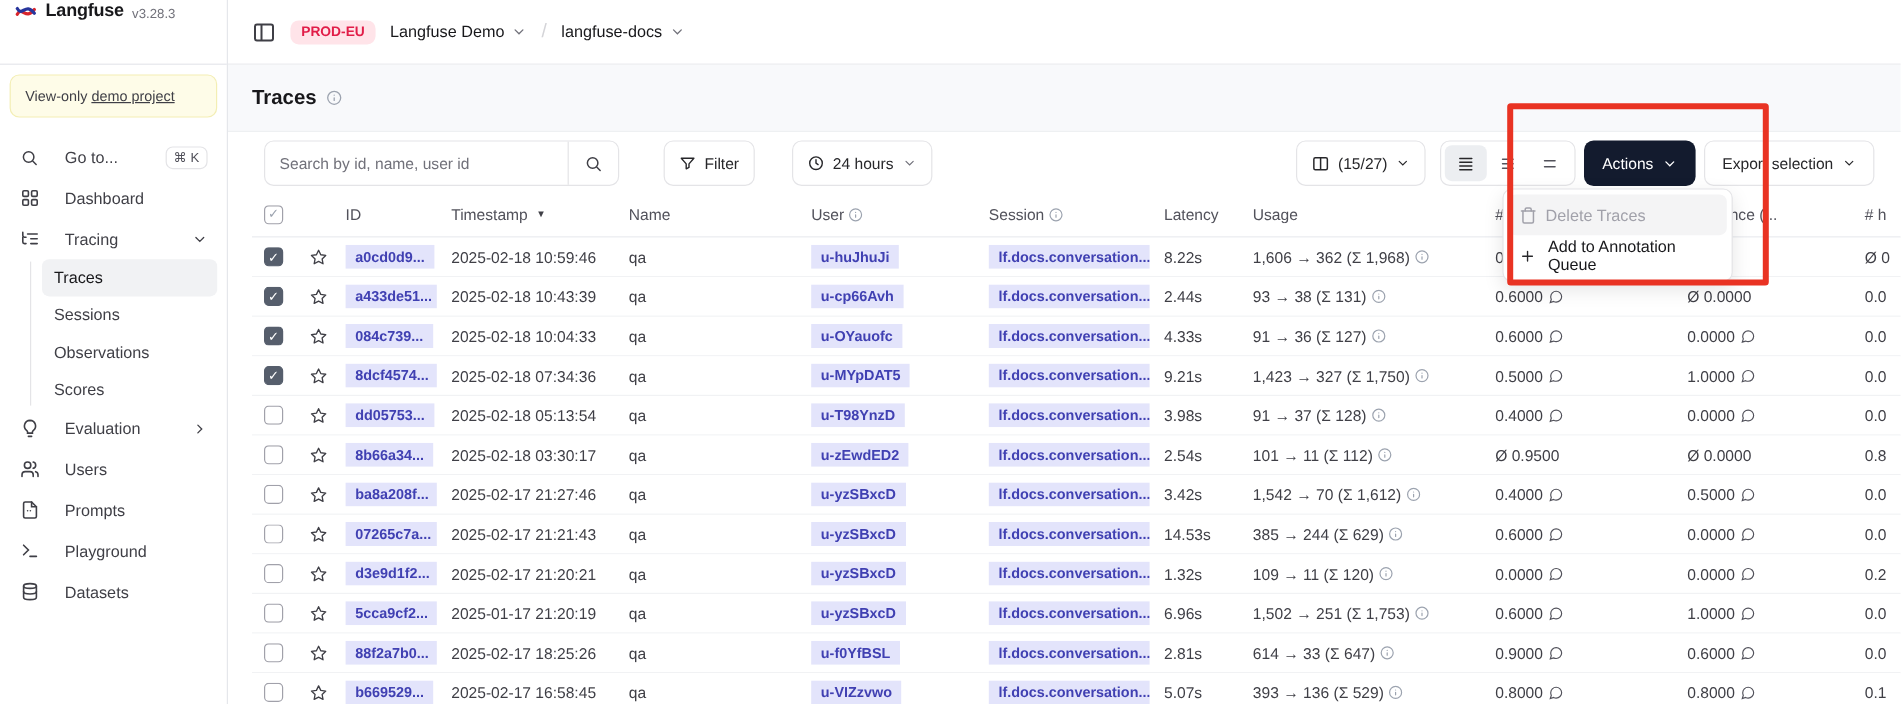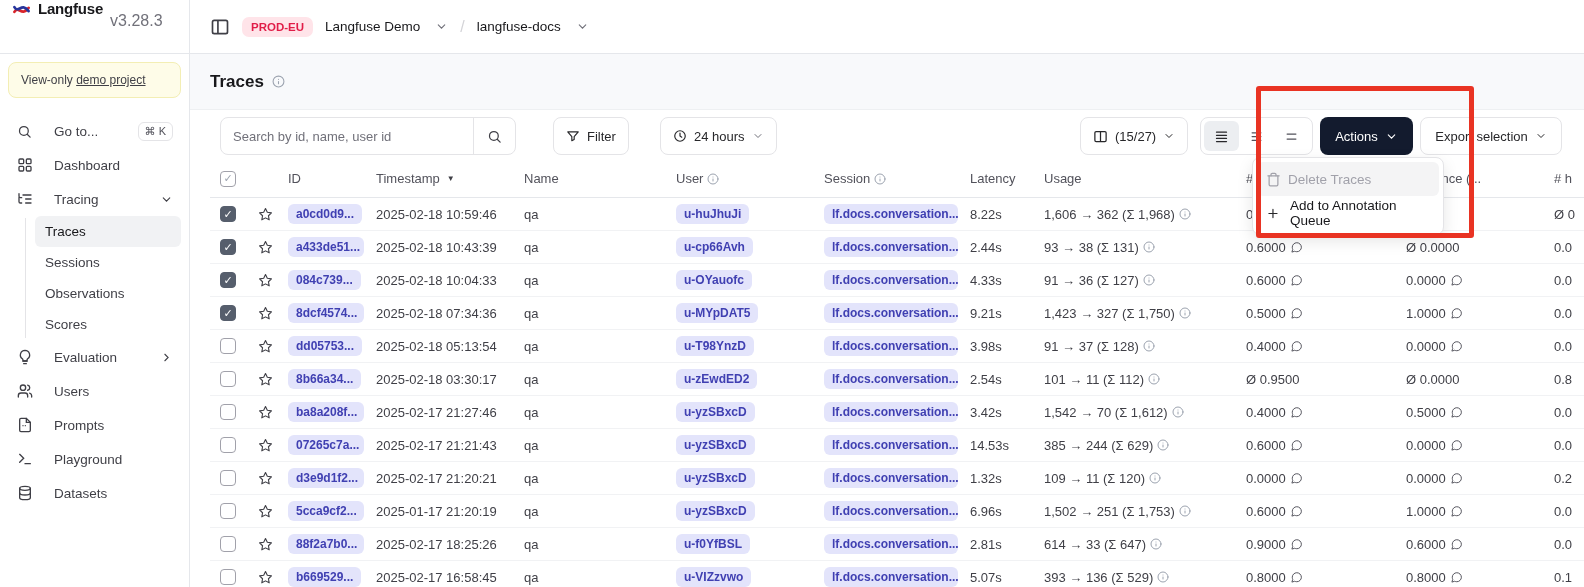--- a/index.html
+++ b/index.html
@@ -4,37 +4,37 @@
 <style>
   * { box-sizing: border-box; margin: 0; padding: 0; }
   html,body { background:#fff; }
   body { font-family: "Liberation Sans", sans-serif; color:#27272a; }
   .app { position:relative; width:1584px; height:587px; overflow:hidden; background:#fff; }
 
   
   .sidebar { position:absolute; left:0; top:0; width:190px; height:587px; border-right:1px solid #e5e7eb; background:#fff; }
   .logo-row { height:54px; display:flex; gap:7px; padding:0 12px; border-bottom:1px solid #e5e7eb; }
   .brand { font-weight:700; font-size:15px; letter-spacing:-0.2px; color:#18181b; }
-  .version { font-size:16px; color:#71717a; margin-top:12px; }
+  .version { font-size:11px; color:#71717a; margin-top:6px; }
   .banner { margin:8px; background:#fefce8; border:1px solid #f3eeb4; border-radius:8px; padding:10px 12px; font-size:12px; color:#3f3f46; }
   .banner a { color:#3f3f46; text-decoration:underline; cursor:pointer; }
   .nav { padding:8px 8px 0 8px; }
   .nav-item { display:flex; align-items:center; gap:21px; height:34px; padding:0 8px; border-radius:6px; font-size:13.5px; color:#3f3f46; cursor:pointer; }
   .nav-item .nlabel { flex:1; }
   .kbd { font-size:11px; color:#52525b; border:1px solid #e4e4e7; border-radius:6px; padding:2px 6px; background:#fff; }
   .nic { width:17px; height:17px; display:flex; align-items:center; justify-content:center; flex:0 0 17px; }
   .sub-group { position:relative; margin-left:17px; padding-left:10px; }
   .sub-group:before { content:""; position:absolute; left:0; top:2px; bottom:2px; width:1px; background:#e4e4e7; }
   .sub-item { display:flex; align-items:center; height:31px; padding:0 10px; border-radius:6px; font-size:13.5px; color:#3f3f46; cursor:pointer; }
   .sub-item.active { background:#f1f2f4; color:#18181b; }
 
   
   .topbar { position:absolute; left:190px; top:0; width:1394px; height:54px; background:#fff; border-bottom:1px solid #e5e7eb; display:flex; align-items:center; gap:12px; padding:0 20px; }
   .env-badge { background:#ffe4e9; color:#e11d48; font-size:11.5px; font-weight:600; padding:4px 9px; border-radius:7px; }
-  .crumb { display:flex; align-items:center; gap:15px; font-size:13.5px; font-weight:500; color:#18181b; cursor:pointer; }
+  .crumb { display:flex; align-items:center; gap:6px; font-size:13.5px; font-weight:500; color:#18181b; cursor:pointer; }
   .slash { color:#d4d4d8; font-size:16px; }
 
   
   .main { position:absolute; left:190px; top:54px; width:1394px; height:533px; background:#fff; }
   .title-band { height:56px; background:#f8f9fb; border-bottom:1px solid #eef0f2; display:flex; align-items:center; gap:8px; padding:0 20px; }
   .page-title { font-size:17px; font-weight:700; color:#18181b; }
 
   
   .btn { position:absolute; height:38px; display:flex; align-items:center; gap:7px; border:1px solid #e4e4e7; border-radius:8px; background:#fff; font-size:13px; color:#27272a; padding:12px 12px; cursor:pointer; }
   .searchbox { position:absolute; left:30px; top:63px; width:296px; height:38px; border:1px solid #e4e4e7; border-radius:8px; display:flex; align-items:center; background:#fff; }
@@ -56,21 +56,21 @@
   .c-id { width:88px; }
   .c-ts { width:148px; }
   .c-name { width:152px; }
   .c-user { width:148px; }
   .c-sess { width:146px; }
   .c-lat { width:74px; }
   .c-usage { width:202px; }
   .c-s1 { width:160px; }
   .c-rel { width:148px; }
   .c-extra { flex:1; }
-  .pill { background:#e3e4fb; color:#4040b2; font-weight:600; font-size:12px; padding:3px 8px; border-radius:6px; white-space:nowrap; overflow:hidden; max-width:136px; cursor:pointer; }
+  .pill { background:#e3e4fb; color:#4040b2; font-weight:600; font-size:12px; padding:3px 8px; border-radius:0; white-space:nowrap; overflow:hidden; max-width:136px; cursor:pointer; }
   .cb { width:16px; height:16px; border:1px solid #a1a1aa; border-radius:4px; background:#fff; display:flex; align-items:center; justify-content:center; font-size:11px; color:#fff; cursor:pointer; flex:0 0 16px; }
   .cb.on { background:#565e6c; border-color:#565e6c; }
   .cb.head { color:#9ca3af; }
   .sort { font-size:8px; margin-left:3px; color:#3f3f46; }
 
   
   .menu { position:absolute; left:1252px; top:157px; width:192px; background:#fff; border:1px solid #e4e4e7; border-radius:8px; box-shadow:0 6px 16px rgba(0,0,0,.10); padding:4px; z-index:40; }
   .menu-item { display:flex; align-items:center; gap:10px; height:34px; padding:0 9px; border-radius:6px; font-size:13.5px; color:#18181b; cursor:pointer; }
   .menu-item.disabled { color:#a1a1aa; background:#f4f4f5;gap:7px; }
 

